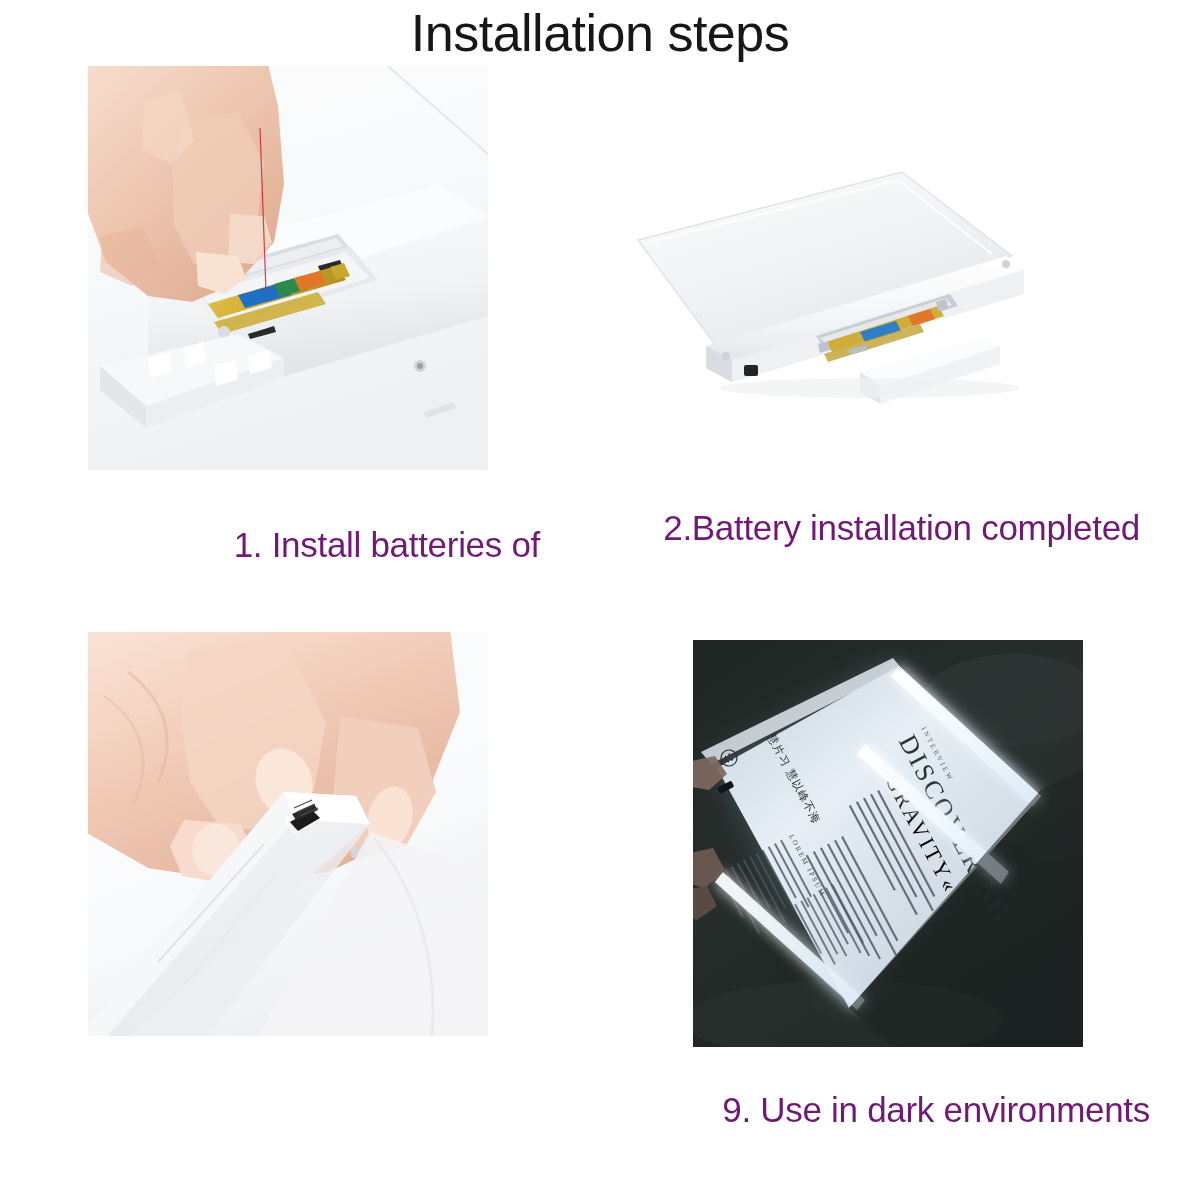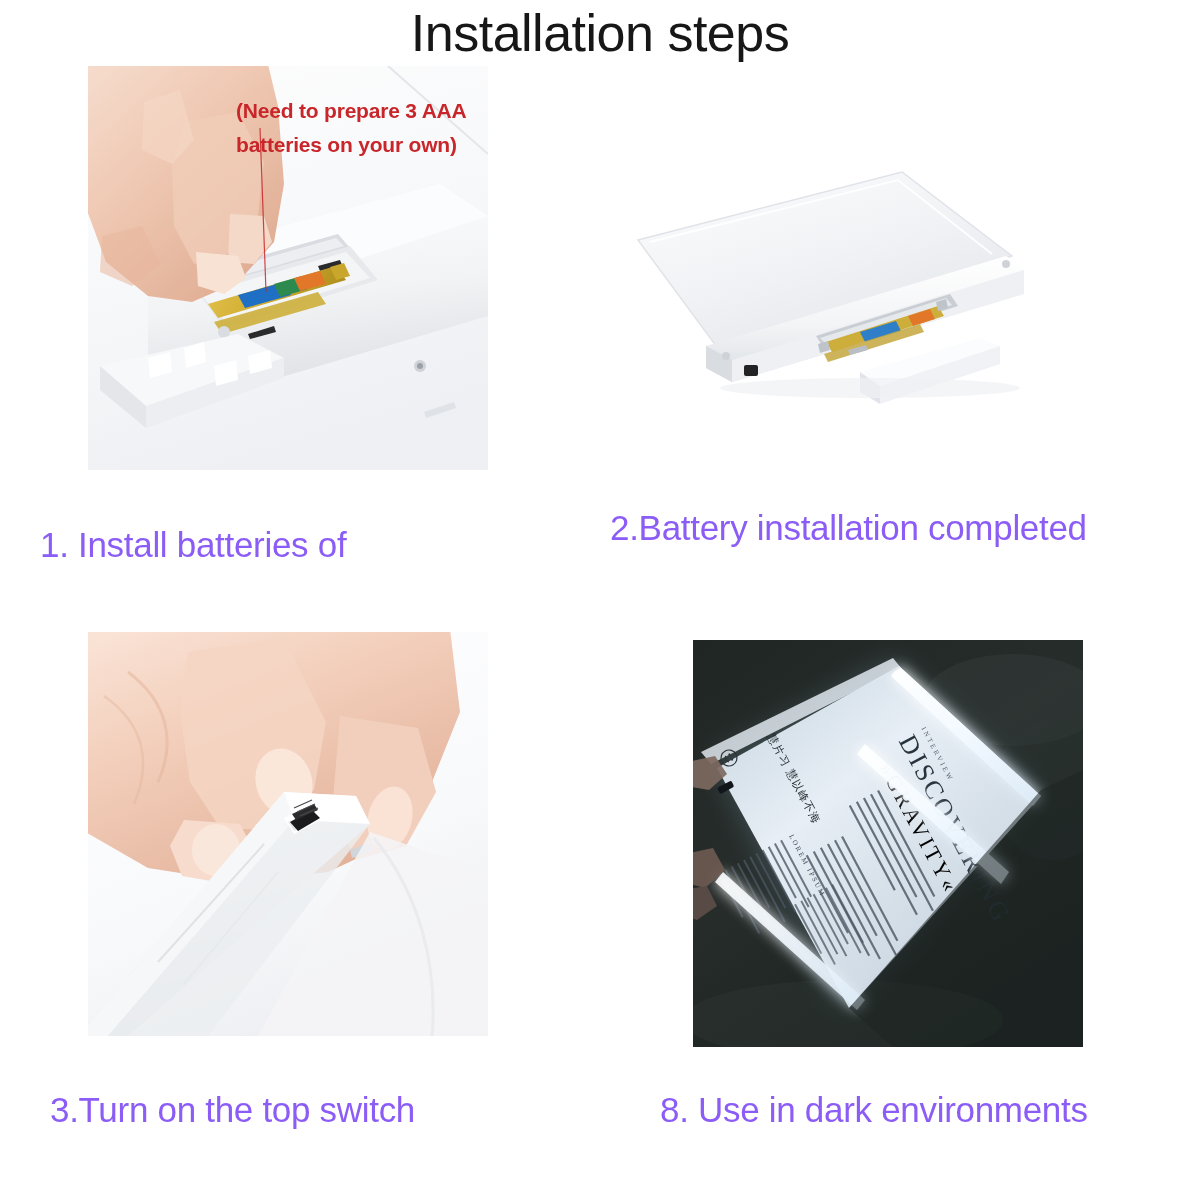--- a/index.html
+++ b/index.html
@@ -22,24 +22,24 @@
     font-weight:400;
     letter-spacing:-0.5px;
     color:#171717;
     line-height:62px;
   }
   .photo { position:absolute; overflow:hidden; }
   .photo svg { display:block; width:100%; height:100%; }
 
   .caption {
     position:absolute;
-    text-align:left;
+    text-align:right;
     font-size:35px;
     line-height:43px;
-    color:#8b5cf6;
+    color:#701a75;
     font-weight:400;
     letter-spacing:-0.3px;
   }
 
   
   #photo-1 { left:88px;  top:66px;  width:400px; height:404px; }
   #photo-2 { left:620px; top:160px; width:430px; height:270px; }
   #photo-3 { left:88px;  top:632px; width:400px; height:404px; }
   #photo-4 { left:693px; top:640px; width:390px; height:407px; }
 
@@ -132,26 +132,20 @@
         <path d="M160 290 L182 284 L184 302 L162 308 Z" fill="#ffffff"></path>
       </g>
 
       <circle cx="332" cy="300" r="6" fill="#cfd3d8"></circle>
       <circle cx="332" cy="300" r="3" fill="#9aa0a8"></circle>
       <path d="M336 346 L366 336 L368 342 L338 352 Z" fill="#dfe2e6"></path>
 
       <path d="M172 62 L178 226" stroke="#c8262a" stroke-width="1.2" fill="none" opacity="0.85"></path>
     </svg>
 
-    <div style="position:absolute; left:148px; top:28px; width:250px;
-                color:#c8262a; font-size:21px; line-height:34px; font-weight:700;
-                letter-spacing:-0.2px;">
-      <span class="cap-line">(Need to prepare 3 AAA</span>
-      <span class="cap-line">batteries on your own)</span>
-    </div>
   </div>
 
   <div class="caption" id="caption-1">
     <span class="cap-line">1. Install batteries of</span>
   </div>
 
   <div class="photo" id="photo-2">
     <svg viewBox="0 0 430 270" preserveAspectRatio="none">
       <defs>
         <linearGradient id="p2plate" x1="0.1" y1="0" x2="0.75" y2="1">
@@ -272,23 +266,20 @@
         </g>
 
         <path d="M262 218 L282 210 L284 218 L264 226 Z" fill="#d2d6db"></path>
       </g>
 
       <path d="M282 200 L400 240 L400 404 L170 404 Z" fill="#f4f5f7" opacity="0.85"></path>
       <path d="M286 206 C 330 260, 350 330, 344 404" stroke="#e9ebee" stroke-width="3" fill="none"></path>
     </svg>
   </div>
 
-  <div class="caption" id="caption-3">
-    <span class="cap-line">3.Turn on the top switch</span>
-  </div>
 
   <div class="photo" id="photo-4">
     <svg viewBox="0 0 390 407" preserveAspectRatio="none">
       <defs>
         <linearGradient id="p4bg" x1="0" y1="0" x2="0.6" y2="1">
           <stop offset="0" stop-color="#202624"></stop>
           <stop offset="0.5" stop-color="#272d2b"></stop>
           <stop offset="1" stop-color="#1b211f"></stop>
         </linearGradient>
         <linearGradient id="p4page" x1="0.1" y1="0" x2="0.9" y2="1">
@@ -398,16 +389,16 @@
         <path d="M-6 122 L22 116 L34 134 L16 150 L-8 146 Z" fill="#7d6a60"></path>
         <path d="M-8 214 L20 208 L32 230 L12 248 L-10 242 Z" fill="#6d5b52"></path>
         <path d="M-10 250 L14 246 L24 266 L4 280 L-12 274 Z" fill="#5d4e47"></path>
       </g>
 
       <path d="M348 150 L390 130 L390 407 L200 407 L156 368 Z" fill="#1e2422" opacity="0.55"></path>
     </svg>
   </div>
 
   <div class="caption" id="caption-4">
-    <span class="cap-line">8. Use in dark environments</span>
+    <span class="cap-line">9. Use in dark environments</span>
   </div>
 
 </div>
 
 </body></html>

